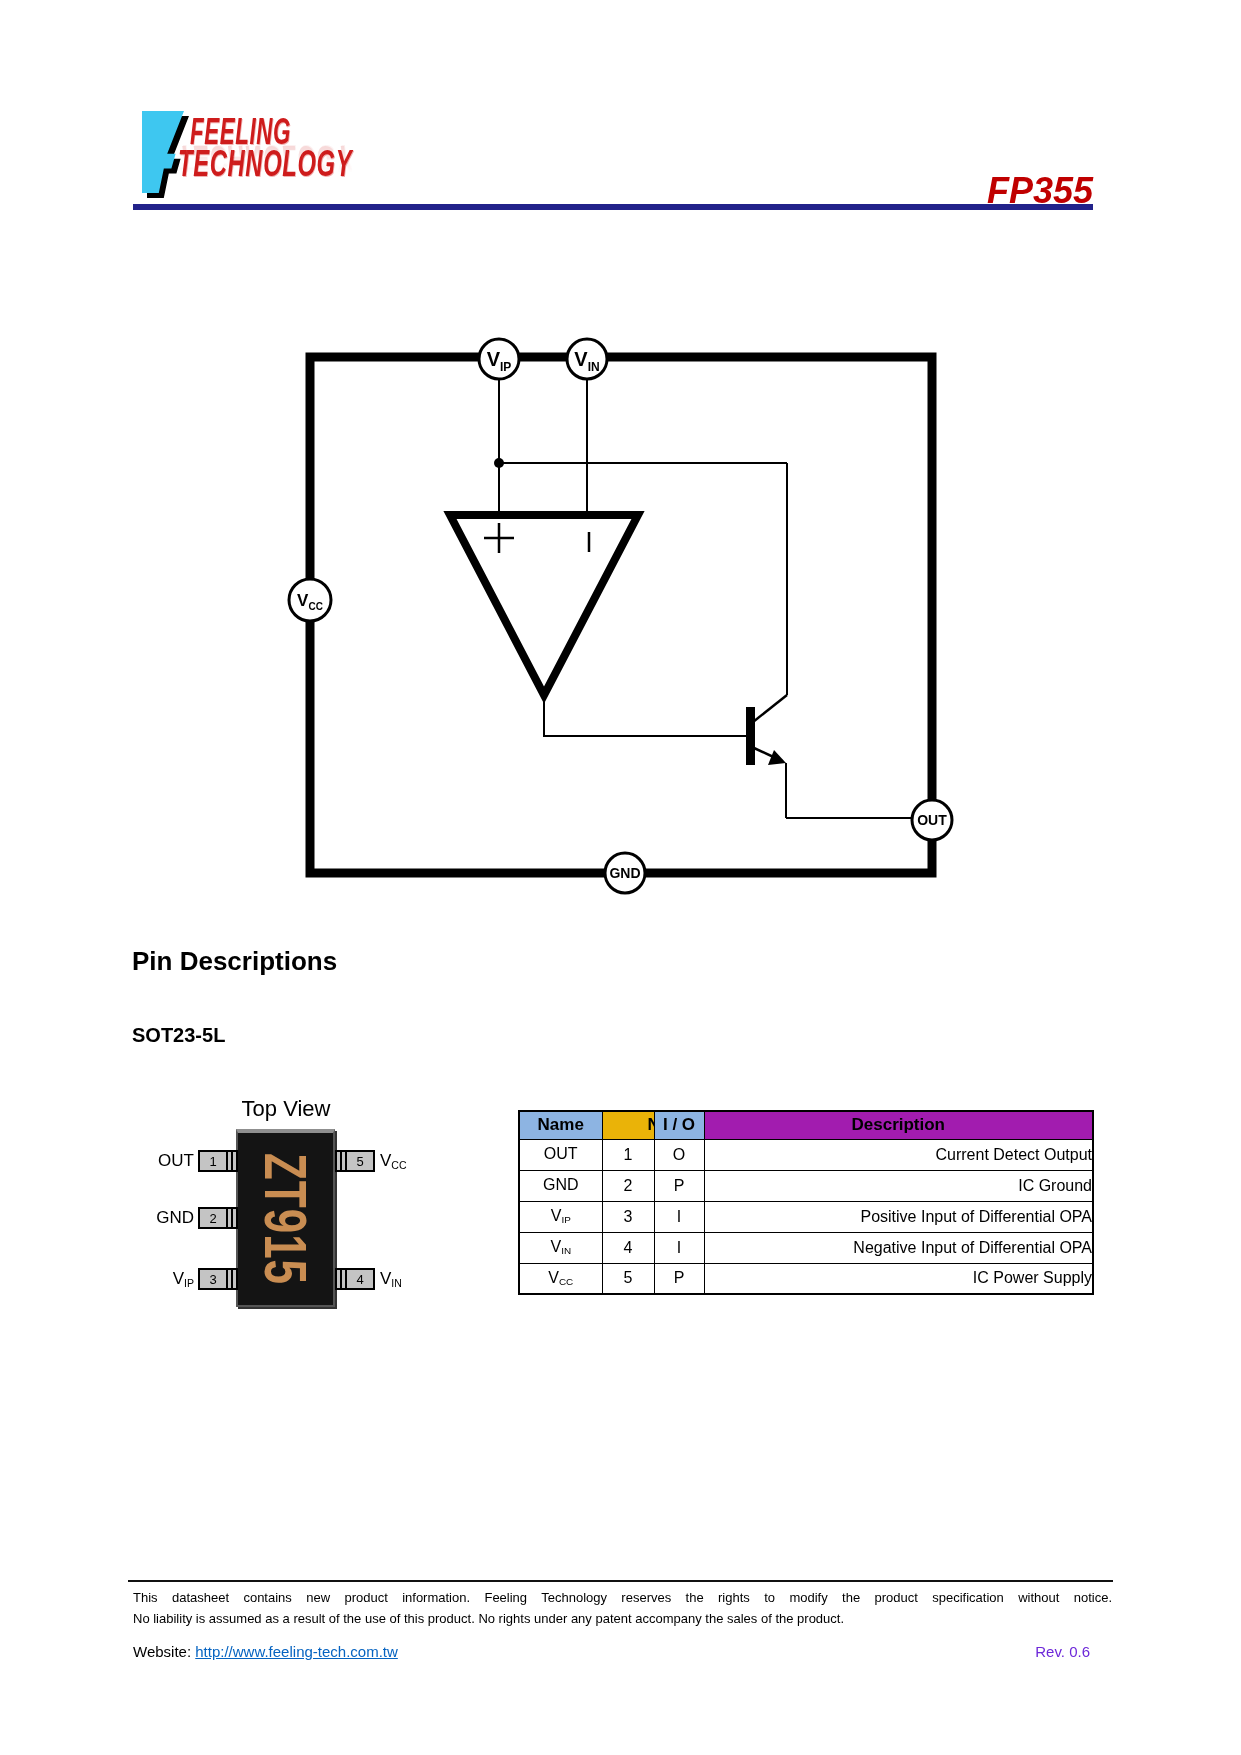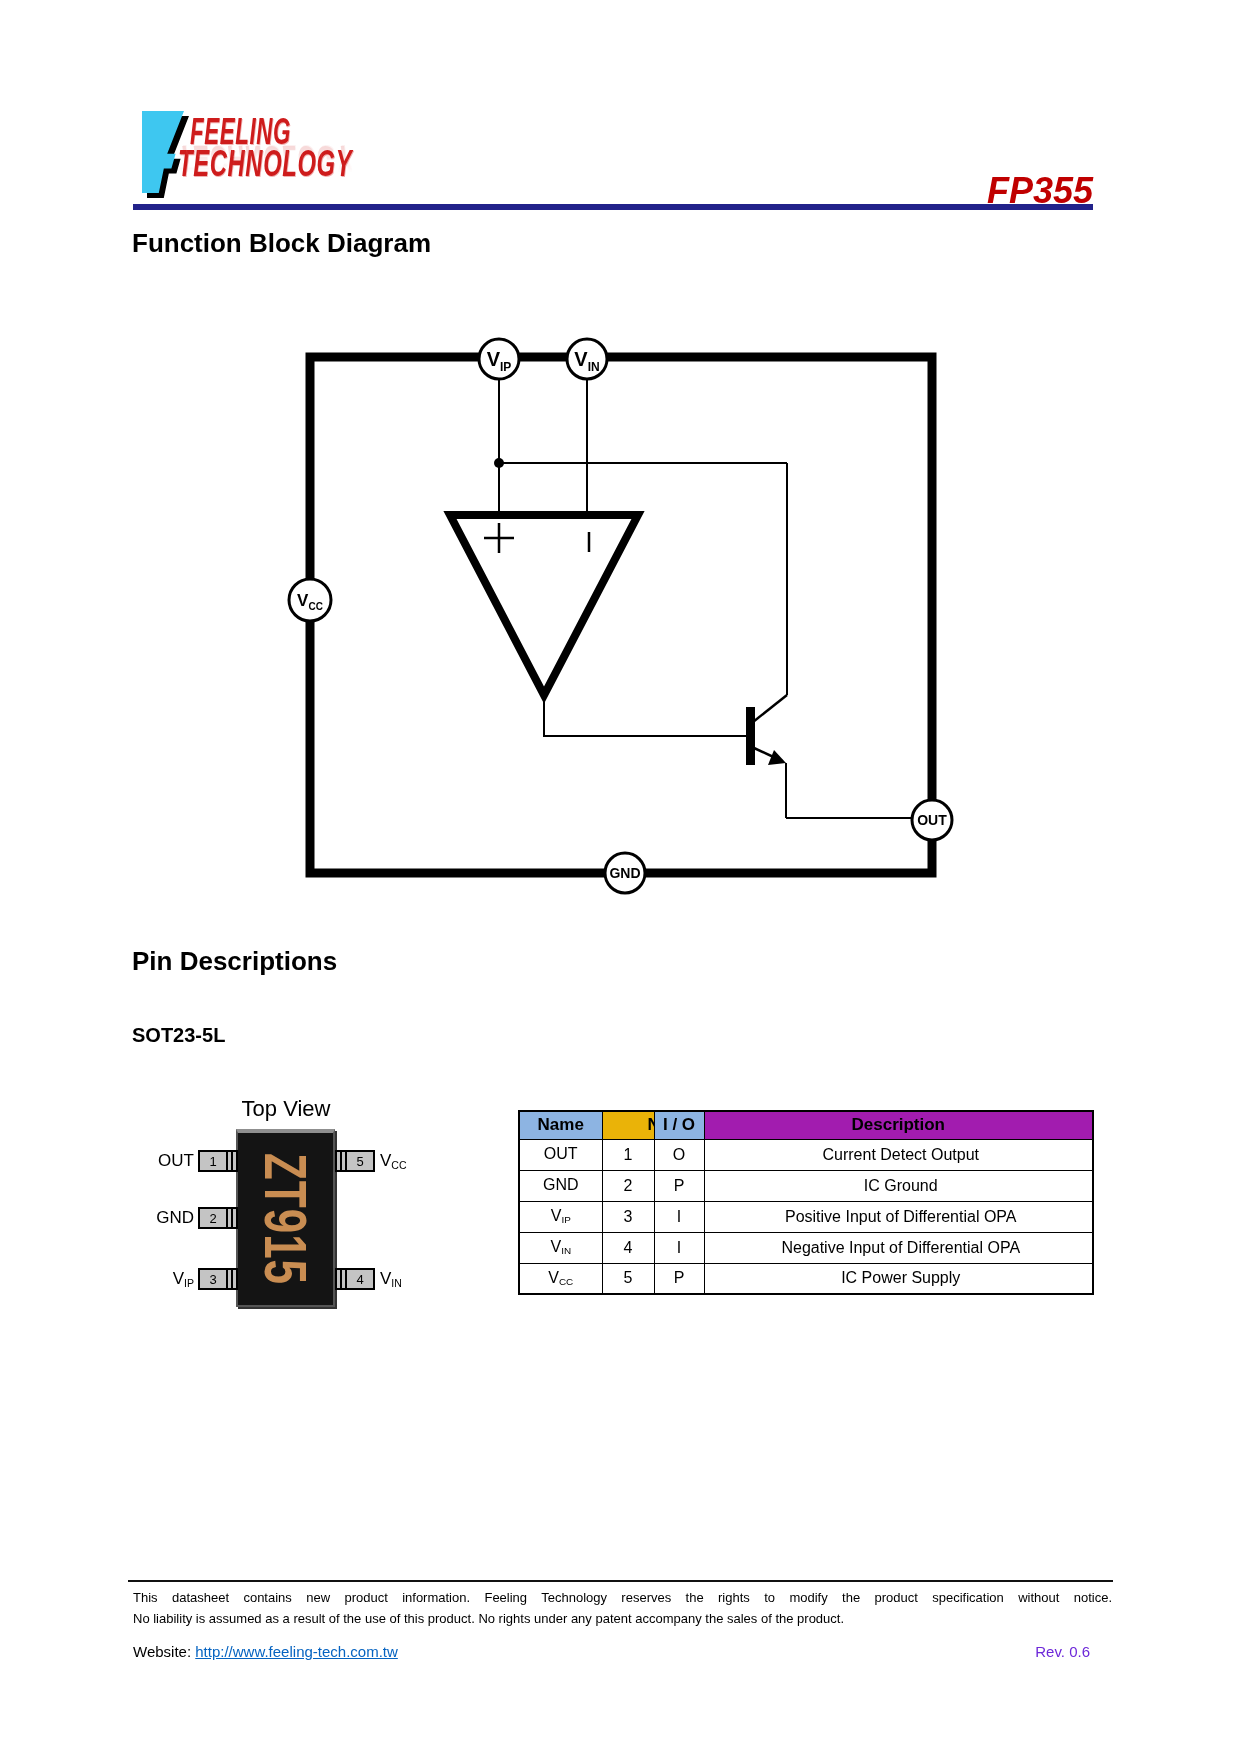--- a/index.html
+++ b/index.html
@@ -54,21 +54,21 @@
   .pin-label.rl { left:250px; text-align:left; }
   .sub { font-size:62%; vertical-align:-0.25em; }
 
   
   .pin-table { position:absolute; left:518px; top:1110px; border-collapse:collapse;
     table-layout:fixed; width:574px; border:2px solid #000; }
   .pin-table th, .pin-table td { border:1px solid #000; text-align:center; font-size:16px;
     padding:0; overflow:hidden; }
   .pin-table th { background:#8DB4E2; font-size:17px; height:28px; }
   .pin-table td { height:31px; }
-  .pin-table td.desc { text-align:center; padding-left:5px; }
+  .pin-table td.desc { text-align:right; padding-left:5px; }
 
   
   .footer-rule { position:absolute; left:128px; top:1580px; width:985px; height:2px; background:#111; }
   .disc { position:absolute; left:133px; width:979px; font-size:13px; line-height:20px; }
   .disc.d1 { top:1588px; text-align:justify; text-align-last:justify; }
   .disc.d2 { top:1609px; }
   .site-row { position:absolute; left:133px; top:1643px; width:957px; font-size:15px; }
   .site-link { color:#0563C1; text-decoration:underline; }
   .rev { position:absolute; right:0; top:0; font-size:15px; color:#6d28d9; }
   .page-num { position:absolute; left:0; top:1663px; width:1241px; text-align:center; font-size:16px; }
@@ -81,21 +81,20 @@
   <div class="logo">
     <div class="logo-mark-shadow"></div>
     <div class="logo-mark"></div>
     <div class="logo-word l1">FEELING</div>
     <div class="logo-word l2">TECHNOLOGY</div>
     <div class="logo-word refl">TECHNOLOGY</div>
   </div>
   <div class="part-number" style="color: rgb(192, 0, 0);">FP355</div>
   <div class="header-rule" style="background: rgb(34, 34, 138);"></div>
 
-  <div class="h-main h-block">Function Block Diagram</div>
 
   <svg class="diagram-svg" width="675" height="572" viewBox="0 0 675 572">
 
     <rect x="25" y="27" width="622" height="516" fill="none" stroke="#000" stroke-width="9"></rect>
 
     <g stroke="#000" stroke-width="2" fill="none">
       <line x1="214" y1="49" x2="214" y2="185"></line>
       <line x1="302" y1="49" x2="302" y2="185"></line>
       <line x1="214" y1="133" x2="502" y2="133"></line>
       <line x1="502" y1="133" x2="502" y2="365"></line>

